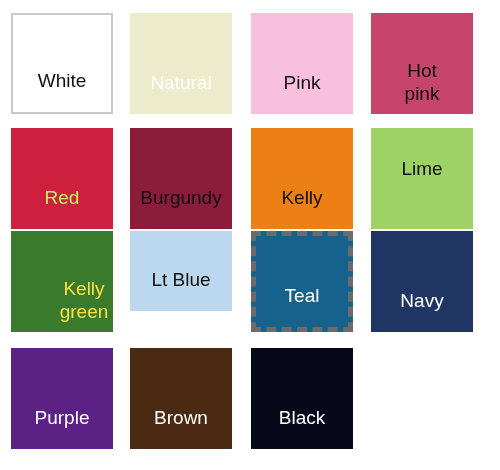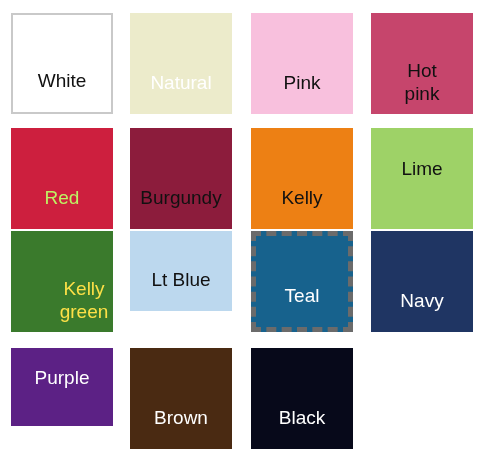--- a/index.html
+++ b/index.html
@@ -102,21 +102,21 @@
     </div>
     <div class="swatch" title="Lt Blue" style="left: 130px; top: 231px; width: 102px; height: 80px; background: rgb(188, 216, 238);">
       <span class="swatch-label" style="color: rgb(17, 17, 17);">Lt Blue</span>
     </div>
     <div class="swatch selected" title="Teal" style="left: 251px; top: 231px; width: 102px; height: 101px; background: rgb(23, 98, 141); border-color: rgb(107, 107, 107); justify-content: flex-end;">
       <span class="swatch-label" style="color: rgb(255, 255, 255);">Teal</span>
     </div>
     <div class="swatch" title="Navy" style="left: 371px; top: 231px; width: 102px; height: 101px; background: rgb(31, 53, 99);">
       <span class="swatch-label" style="color: rgb(255, 255, 255);">Navy</span>
     </div>
-    <div class="swatch" title="Purple" style="left: 11px; top: 348px; width: 102px; height: 78px; background: rgb(92, 33, 133); align-items: center;">
+    <div class="swatch" title="Purple" style="left: 11px; top: 348px; width: 102px; height: 101px; background: rgb(92, 33, 133);">
       <span class="swatch-label" style="color: rgb(255, 255, 255);">Purple</span>
     </div>
     <div class="swatch" title="Brown" style="left: 130px; top: 348px; width: 102px; height: 101px; background: rgb(74, 42, 18);">
       <span class="swatch-label" style="color: rgb(255, 255, 255);">Brown</span>
     </div>
     <div class="swatch" title="Black" style="left: 251px; top: 348px; width: 102px; height: 101px; background: rgb(7, 9, 26);">
       <span class="swatch-label" style="color: rgb(255, 255, 255);">Black</span>
     </div>
     <div class="swatch empty" style="left: 371px; top: 348px; width: 102px; height: 101px;"></div>
   </div>

